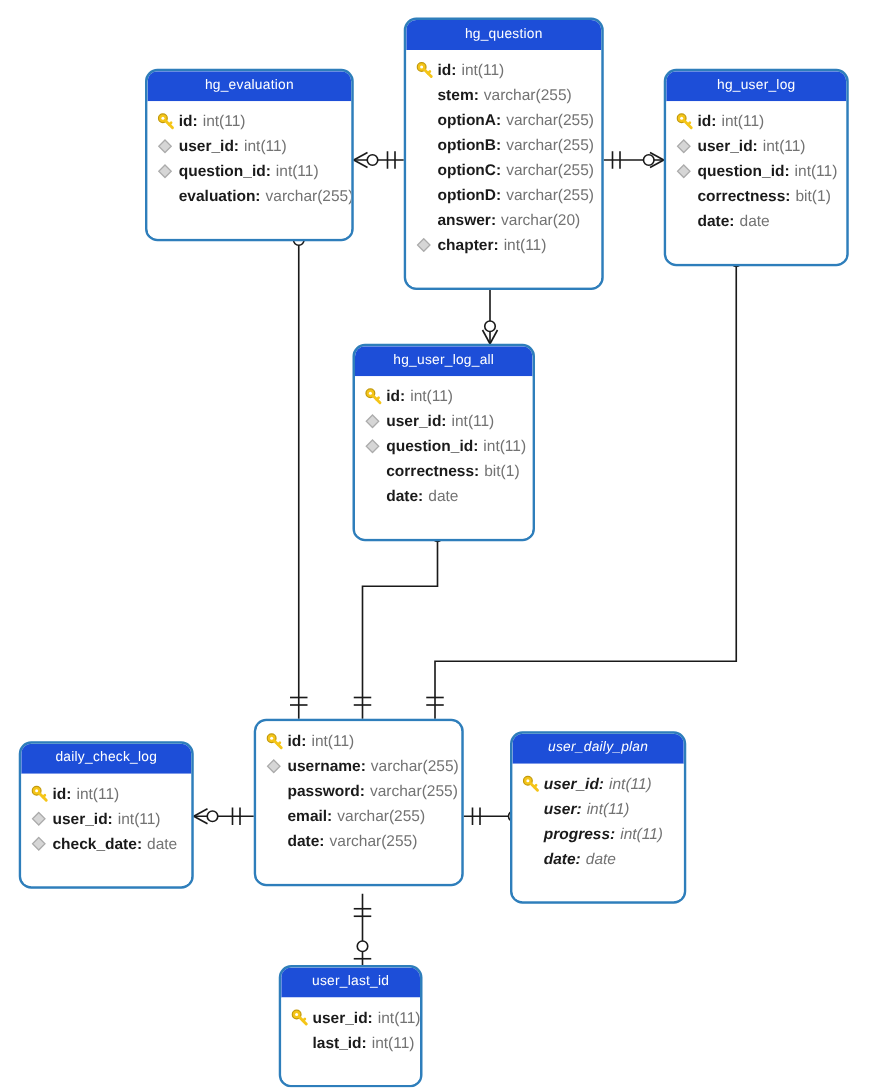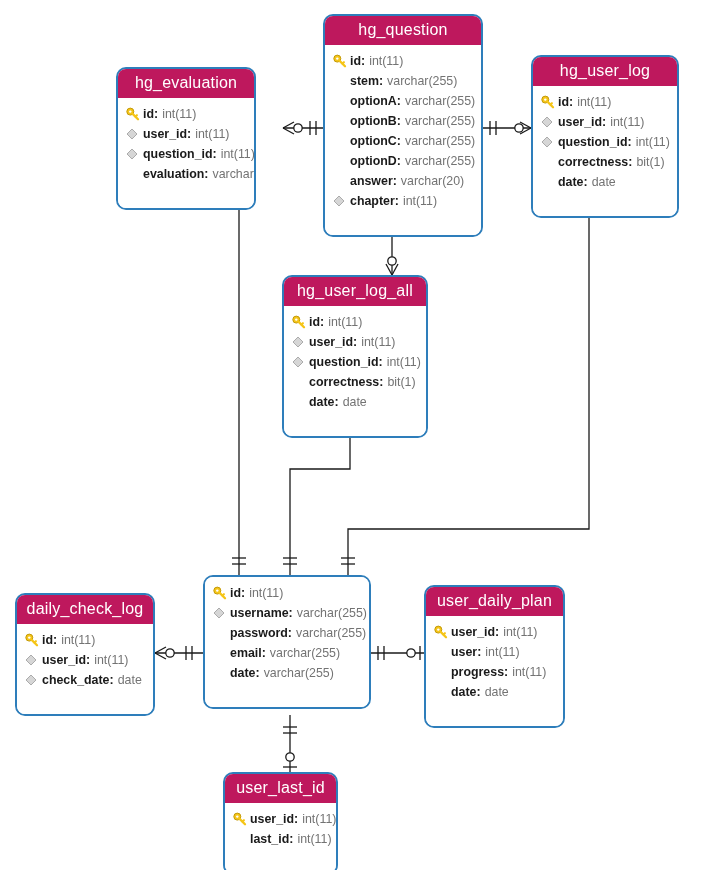--- a/index.html
+++ b/index.html
@@ -29,24 +29,24 @@
   .entity {
     position: absolute;
     box-sizing: border-box;
     border: 2px solid #2E7EBB;
     border-radius: 10px;
     background: #ffffff;
     overflow: hidden;
     z-index: 5;
   }
   .entity-header {
-    background: #be185d;
+    background: #1d4ed8;
     color: #ffffff;
     text-align: center;
-    font-size: 16px;
+    font-size: 11px;
     font-weight: normal;
     letter-spacing: .2px;
     padding: 5px 6px 6px 6px;
     line-height: 1.15;
     white-space: nowrap;
   }
   .entity-body {
     padding: 6px 10px 24px 8px;
     background: #ffffff;
   }
@@ -227,21 +227,21 @@
             <svg width="12" height="12" viewBox="0 0 12 12">
               <path d="M6 1 L11 6 L6 11 L1 6 Z" fill="#D6D6D6" stroke="#ABABAB" stroke-width="1"></path>
             </svg>
           </span>
           <span class="field-name">chapter</span>
           <span class="field-sep">:</span>
           <span class="field-type">int(11)</span>
         </div>
       </div>
     </div>
-    <div class="entity" style="left: 116px; top: 55px; width: 140px; margin-top: 12px;">
+    <div class="entity" style="left: 116px; top: 55px; width: 167px;">
       <div class="entity-header">hg_evaluation</div>
       <div class="entity-body">
         <div class="field">
           <span class="field-icon icon-key">
             <svg width="14" height="14" viewBox="0 0 14 14">
               <circle cx="4.3" cy="4.6" r="3.5" fill="#F5C518" stroke="#C39A0B" stroke-width="1"></circle>
               <circle cx="4.3" cy="4.6" r="1.2" fill="#FFFFFF"></circle>
               <path d="M6.4 6.6 L12 12.2" stroke="#F5C518" stroke-width="2.3" stroke-linecap="round"></path>
               <path d="M9.4 9.6 L10.9 8.2" stroke="#F5C518" stroke-width="2.1" stroke-linecap="round"></path>
             </svg>
@@ -454,21 +454,21 @@
             <svg width="12" height="12" viewBox="0 0 12 12">
               <path d="M6 1 L11 6 L6 11 L1 6 Z" fill="#D6D6D6" stroke="#ABABAB" stroke-width="1"></path>
             </svg>
           </span>
           <span class="field-name">check_date</span>
           <span class="field-sep">:</span>
           <span class="field-type">date</span>
         </div>
       </div>
     </div>
-    <div class="entity" style="left: 424px; top: 585px; width: 141px;">
+    <div class="entity" style="left: 408px; top: 585px; width: 141px; font-style: italic;">
       <div class="entity-header">user_daily_plan</div>
       <div class="entity-body">
         <div class="field">
           <span class="field-icon icon-key">
             <svg width="14" height="14" viewBox="0 0 14 14">
               <circle cx="4.3" cy="4.6" r="3.5" fill="#F5C518" stroke="#C39A0B" stroke-width="1"></circle>
               <circle cx="4.3" cy="4.6" r="1.2" fill="#FFFFFF"></circle>
               <path d="M6.4 6.6 L12 12.2" stroke="#F5C518" stroke-width="2.3" stroke-linecap="round"></path>
               <path d="M9.4 9.6 L10.9 8.2" stroke="#F5C518" stroke-width="2.1" stroke-linecap="round"></path>
             </svg>

